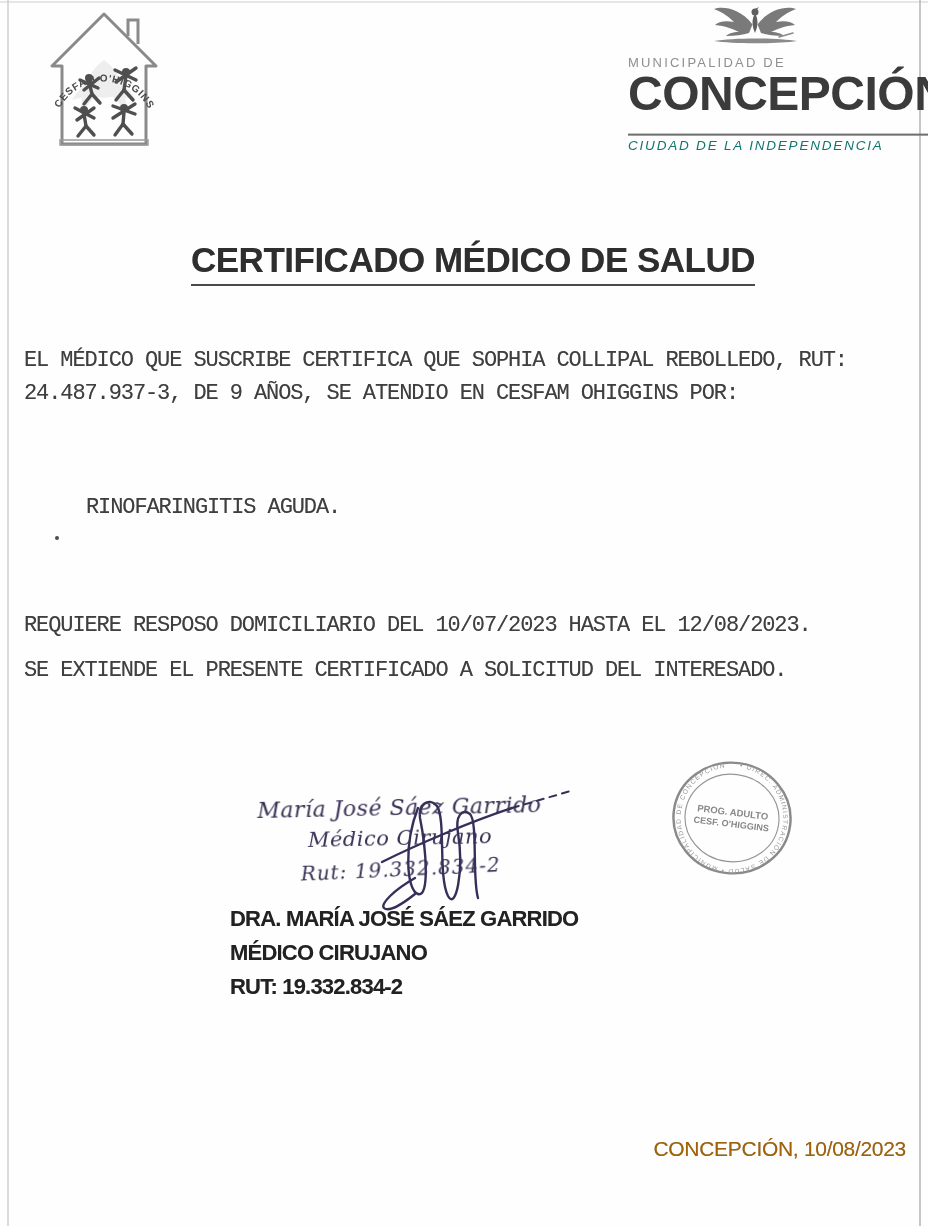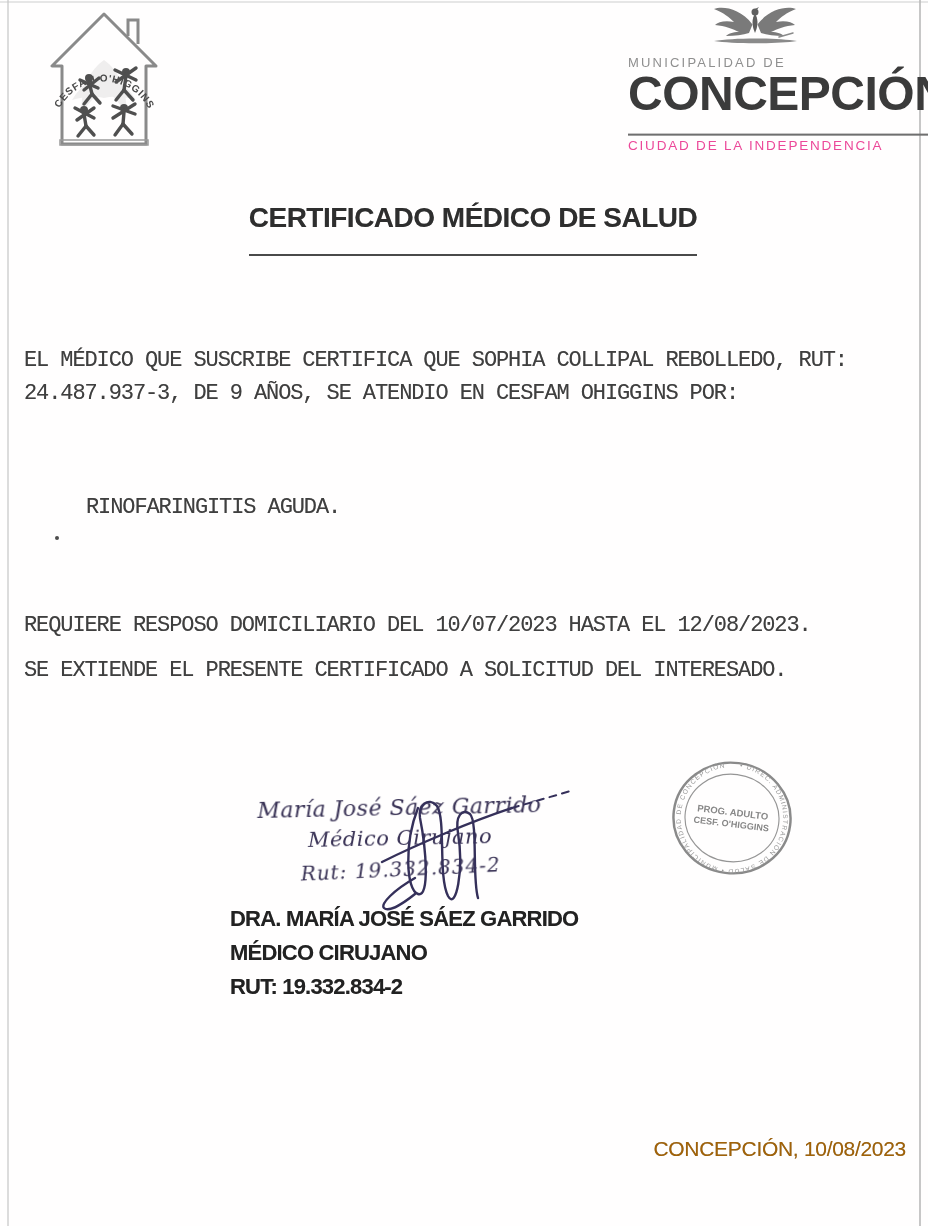--- a/index.html
+++ b/index.html
@@ -12,26 +12,26 @@
   #edge-top{left:0;top:1px;width:100%;height:2px;background:#d6d6d6;opacity:.6;}
 
   
   #cesfam-logo{position:absolute;left:42px;top:8px;width:124px;height:142px;filter:blur(.3px);}
   #muni{position:absolute;left:628px;top:2px;width:254px;color:#8d8d8d;filter:blur(.25px);}
   #muni .eagle{width:104px;height:50px;display:block;margin:0 auto;}
   #muni-line1{font-size:13px;letter-spacing:2.2px;color:#8f8f8f;margin-top:3px;white-space:nowrap;}
   #muni-name{display:inline-block;font-size:48px;font-weight:bold;color:#3b3b3b;letter-spacing:-.5px;
              line-height:1.02;border-bottom:2px solid #6f6f6f;padding-bottom:14px;white-space:nowrap;
              transform:scaleY(1.02);}
-  #muni-tagline{font-size:13.5px;letter-spacing:1.8px;color:#ec4899;margin-top:3px;white-space:nowrap;}
+  #muni-tagline{font-size:13.5px;letter-spacing:1.8px;color:#0f766e;margin-top:3px;white-space:nowrap;font-style:italic;}
 
   
   #title-row{position:absolute;left:0;top:202px;width:100%;text-align:center;}
-  #title{display:inline-block;margin-left:18px;font-size:28px;font-weight:bold;color:#2e2e2e;
-         letter-spacing:-.5px;border-bottom:2px solid #4a4a4a;padding-bottom:20px;}
+  #title{display:inline-block;margin-left:18px;font-size:35px;font-weight:bold;color:#2e2e2e;
+         letter-spacing:-.5px;border-bottom:2px solid #4a4a4a;padding-bottom:4px;margin-top:38px;}
 
   
   .bodytext{font-size:22px;color:#3f3f3f;letter-spacing:-1.1px;font-family:Liberation Mono, monospace;}
   #certify{position:absolute;left:24px;top:344px;width:884px;line-height:33px;}
   #diagnosis{position:absolute;left:86px;top:493px;line-height:30px;}
   #bullet{position:absolute;left:55px;top:536px;width:4px;height:4px;border-radius:50%;background:#4d4d4d;}
   #rest-line{position:absolute;left:24px;top:612px;line-height:28px;}
   #issue-line{position:absolute;left:24px;top:657px;line-height:28px;}
 
   

